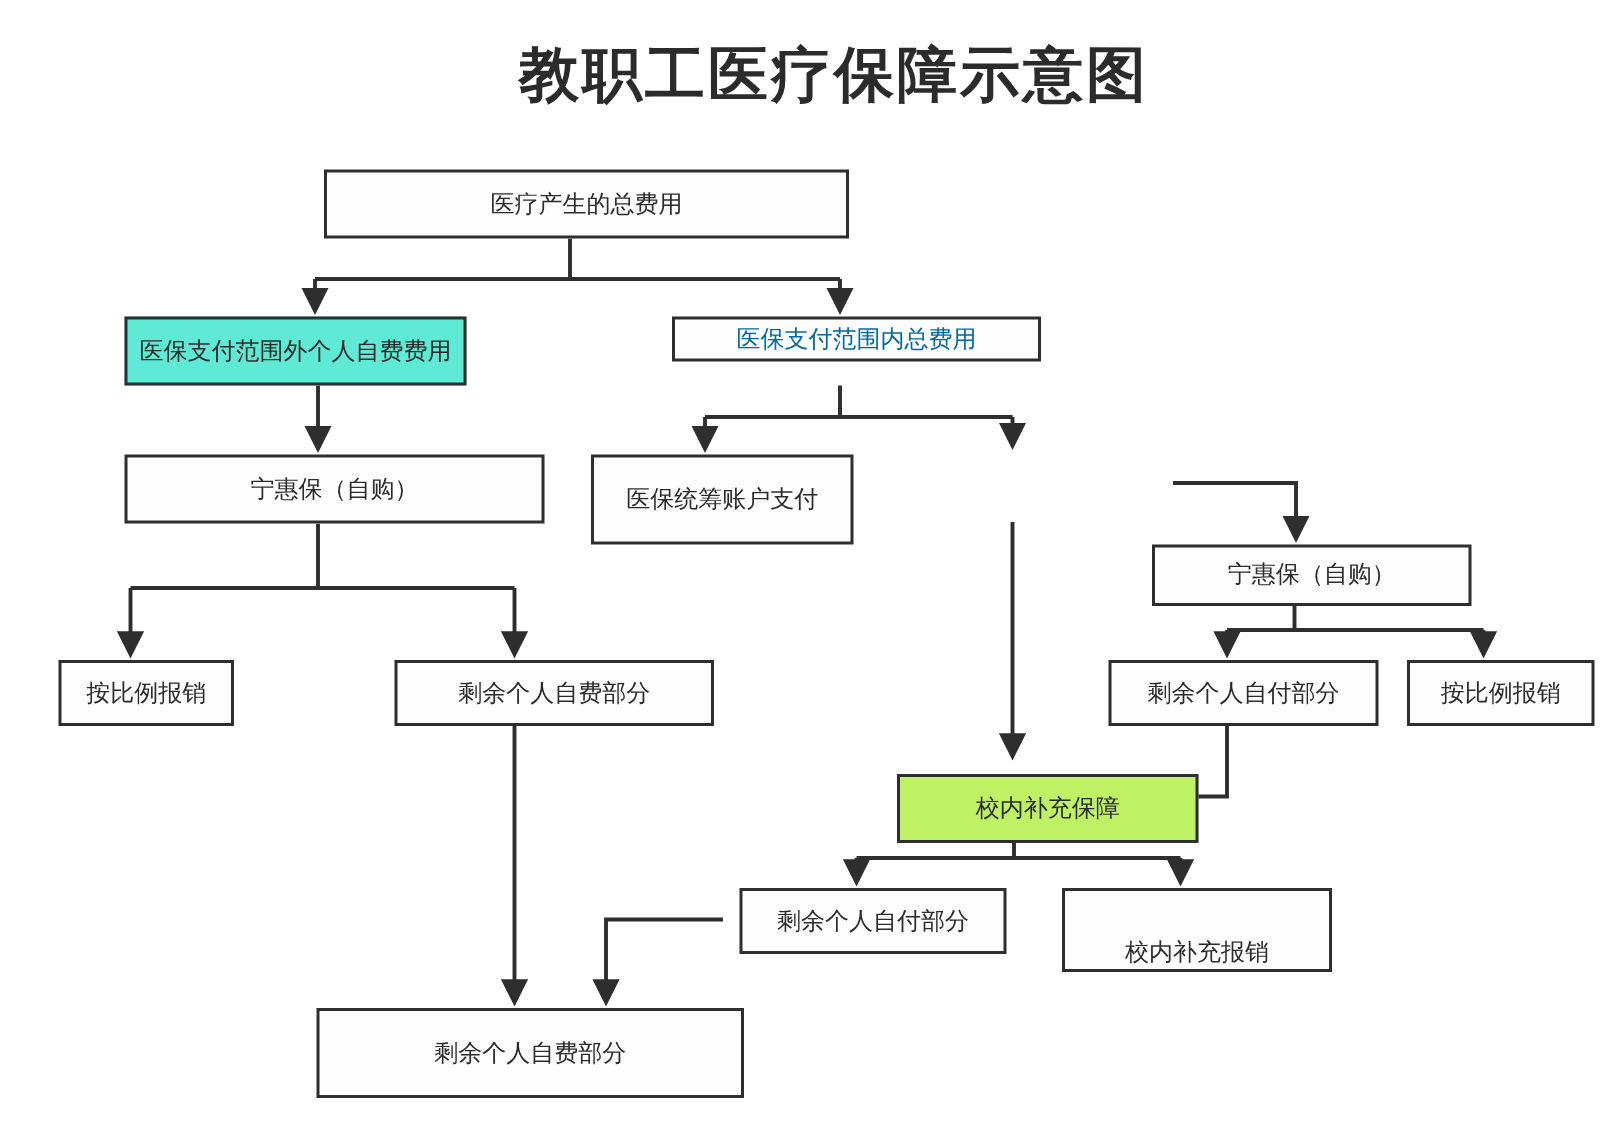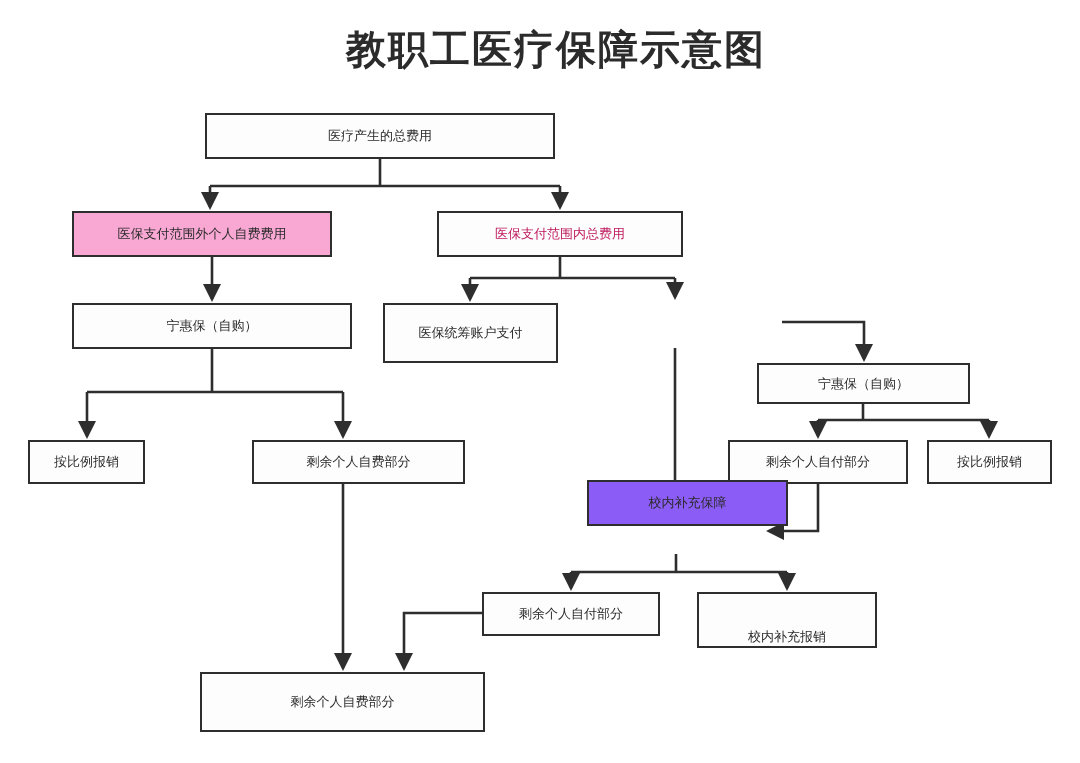--- a/index.html
+++ b/index.html
@@ -41,23 +41,24 @@
   }
   .node {
     position: absolute;
     box-sizing: border-box;
     border: 2px solid #2e2e2e;
     background: #fdfdfd;
     display: flex;
     align-items: center;
     justify-content: center;
     color: #2b2b2b;
-    font-size: 13px;
+    font-size: 16px;
     white-space: nowrap;
     font-family: Liberation Sans, sans-serif;
+    margin-left: 11px;
   }
   .node span {
     pointer-events: none;
   }
 </style>
 </head>
 <body>
 
 <div id="canvas">
 
@@ -101,24 +102,24 @@
 
       <path marker-end="url(#arrow)" d="M 343 484 L 343 668"></path>
 
       <path marker-end="url(#arrow)" d="M 482 613 L 404 613 L 404 668"></path>
     </g>
   </svg>
 
   <div class="node" style="left: 205px; top: 113px; width: 350px; height: 46px; border-color: rgb(46, 46, 46); background: rgb(253, 253, 253); color: rgb(43, 43, 43);">
     <span>医疗产生的总费用</span>
   </div>
-  <div class="node" style="left: 72px; top: 211px; width: 260px; height: 46px; border-color: rgb(46, 46, 46); background: #f9a8d4; color: rgb(43, 43, 43);">
+  <div class="node" style="left: 72px; top: 211px; width: 228px; height: 46px; border-color: rgb(46, 46, 46); background: #5eead4; color: rgb(43, 43, 43);">
     <span>医保支付范围外个人自费费用</span>
   </div>
-  <div class="node" style="left: 437px; top: 211px; width: 246px; height: 46px; border-color: rgb(46, 46, 46); background: rgb(253, 253, 253); color: #be185d;">
+  <div class="node" style="left: 437px; top: 211px; width: 246px; height: 30px; border-color: rgb(46, 46, 46); background: rgb(253, 253, 253); color: #0369a1;">
     <span>医保支付范围内总费用</span>
   </div>
   <div class="node" style="left: 72px; top: 303px; width: 280px; height: 46px; border-color: rgb(46, 46, 46); background: rgb(253, 253, 253); color: rgb(43, 43, 43);">
     <span>宁惠保（自购）</span>
   </div>
   <div class="node" style="left: 383px; top: 303px; width: 175px; height: 60px; border-color: rgb(46, 46, 46); background: rgb(253, 253, 253); color: rgb(43, 43, 43);">
     <span>医保统筹账户支付</span>
   </div>
   <div class="node" style="left: 757px; top: 363px; width: 213px; height: 41px; border-color: rgb(46, 46, 46); background: rgb(253, 253, 253); color: rgb(43, 43, 43);">
     <span>宁惠保（自购）</span>
@@ -128,21 +129,21 @@
   </div>
   <div class="node" style="left: 252px; top: 440px; width: 213px; height: 44px; border-color: rgb(46, 46, 46); background: rgb(253, 253, 253); color: rgb(43, 43, 43);">
     <span>剩余个人自费部分</span>
   </div>
   <div class="node" style="left: 728px; top: 440px; width: 180px; height: 44px; border-color: rgb(46, 46, 46); background: rgb(253, 253, 253); color: rgb(43, 43, 43);">
     <span>剩余个人自付部分</span>
   </div>
   <div class="node" style="left: 927px; top: 440px; width: 125px; height: 44px; border-color: rgb(46, 46, 46); background: rgb(253, 253, 253); color: rgb(43, 43, 43);">
     <span>按比例报销</span>
   </div>
-  <div class="node" style="left: 587px; top: 480px; width: 201px; height: 46px; border-color: rgb(46, 46, 46); background: #8b5cf6; color: rgb(43, 43, 43);">
+  <div class="node" style="left: 587px; top: 516px; width: 201px; height: 46px; border-color: rgb(46, 46, 46); background: #bef264; color: rgb(43, 43, 43);">
     <span>校内补充保障</span>
   </div>
   <div class="node" style="left: 482px; top: 592px; width: 178px; height: 44px; border-color: rgb(46, 46, 46); background: rgb(253, 253, 253); color: rgb(43, 43, 43);">
     <span>剩余个人自付部分</span>
   </div>
   <div class="node" style="left: 697px; top: 592px; width: 180px; height: 56px; border-color: rgb(46, 46, 46); background: rgb(253, 253, 253); color: rgb(43, 43, 43); align-items: flex-end;">
     <span>校内补充报销</span>
   </div>
   <div class="node" style="left: 200px; top: 672px; width: 285px; height: 60px; border-color: rgb(46, 46, 46); background: rgb(253, 253, 253); color: rgb(43, 43, 43);">
     <span>剩余个人自费部分</span>

